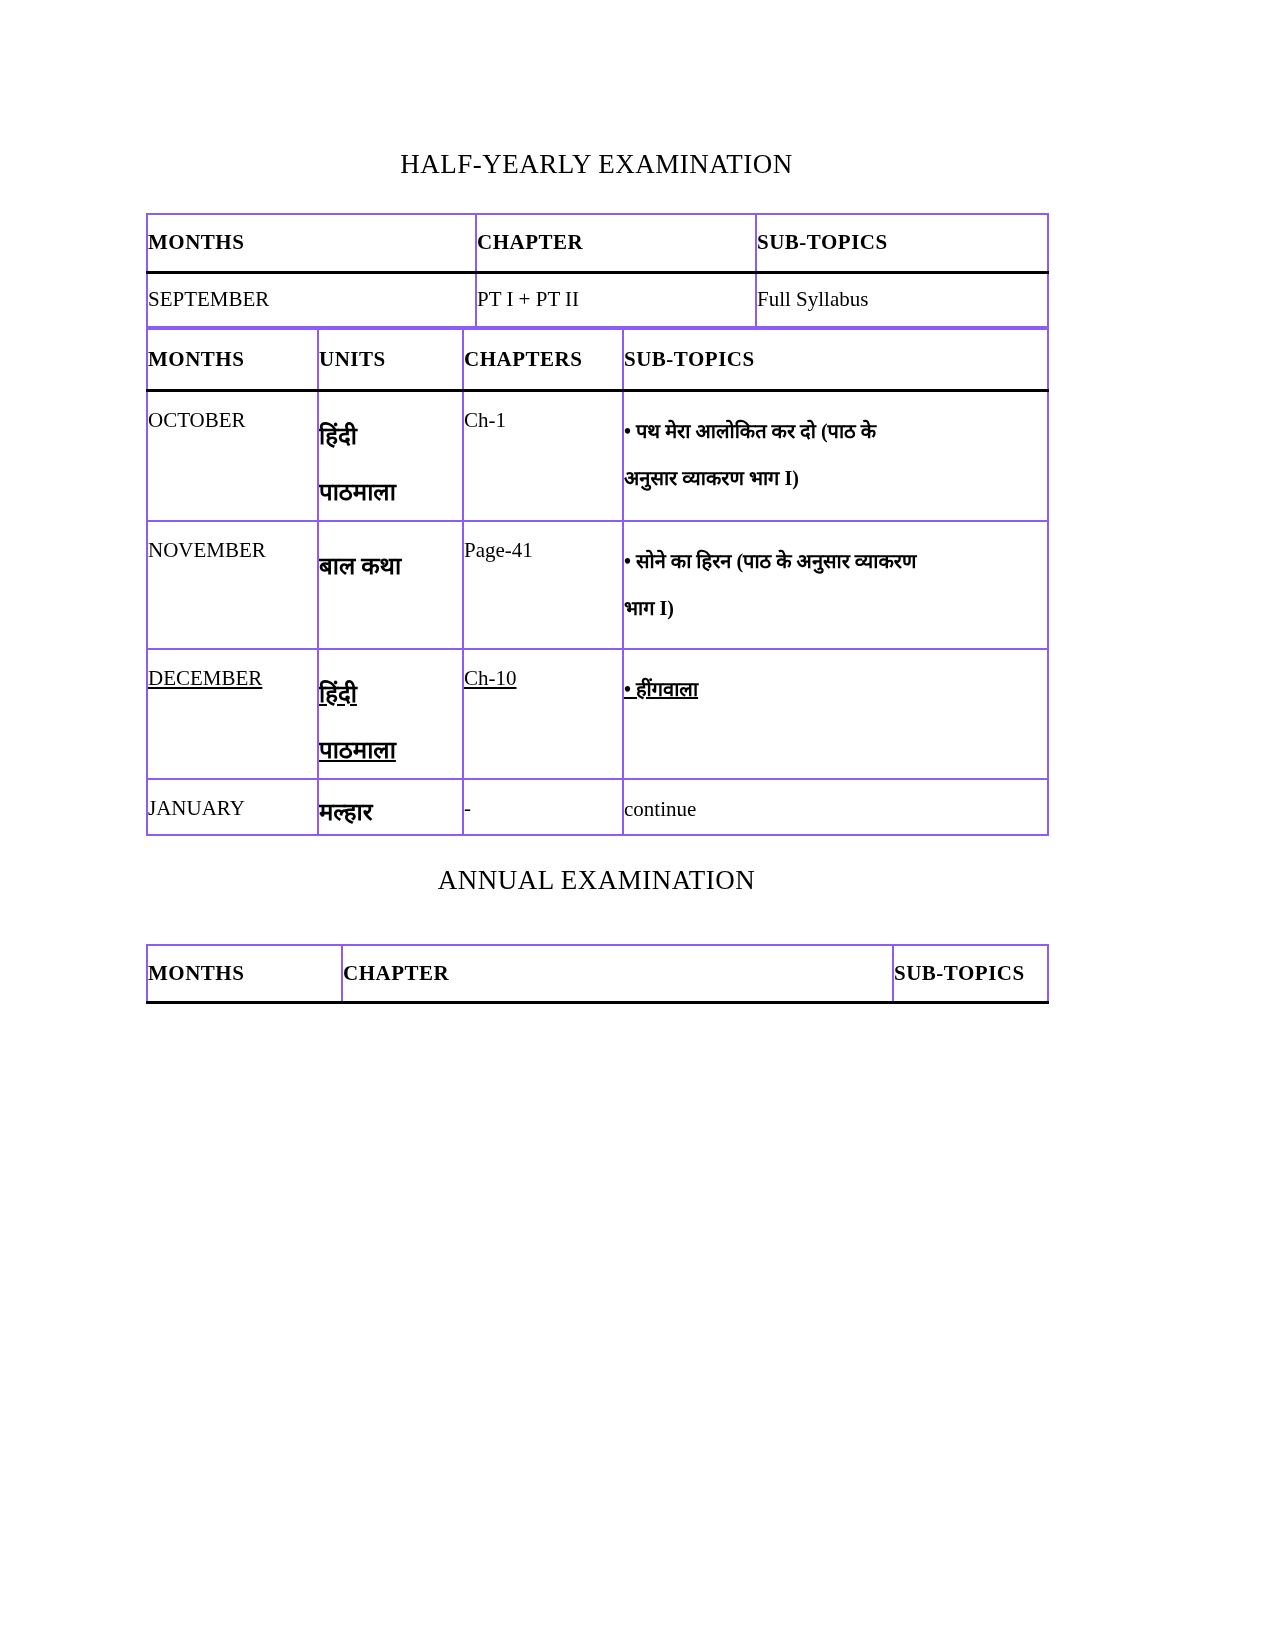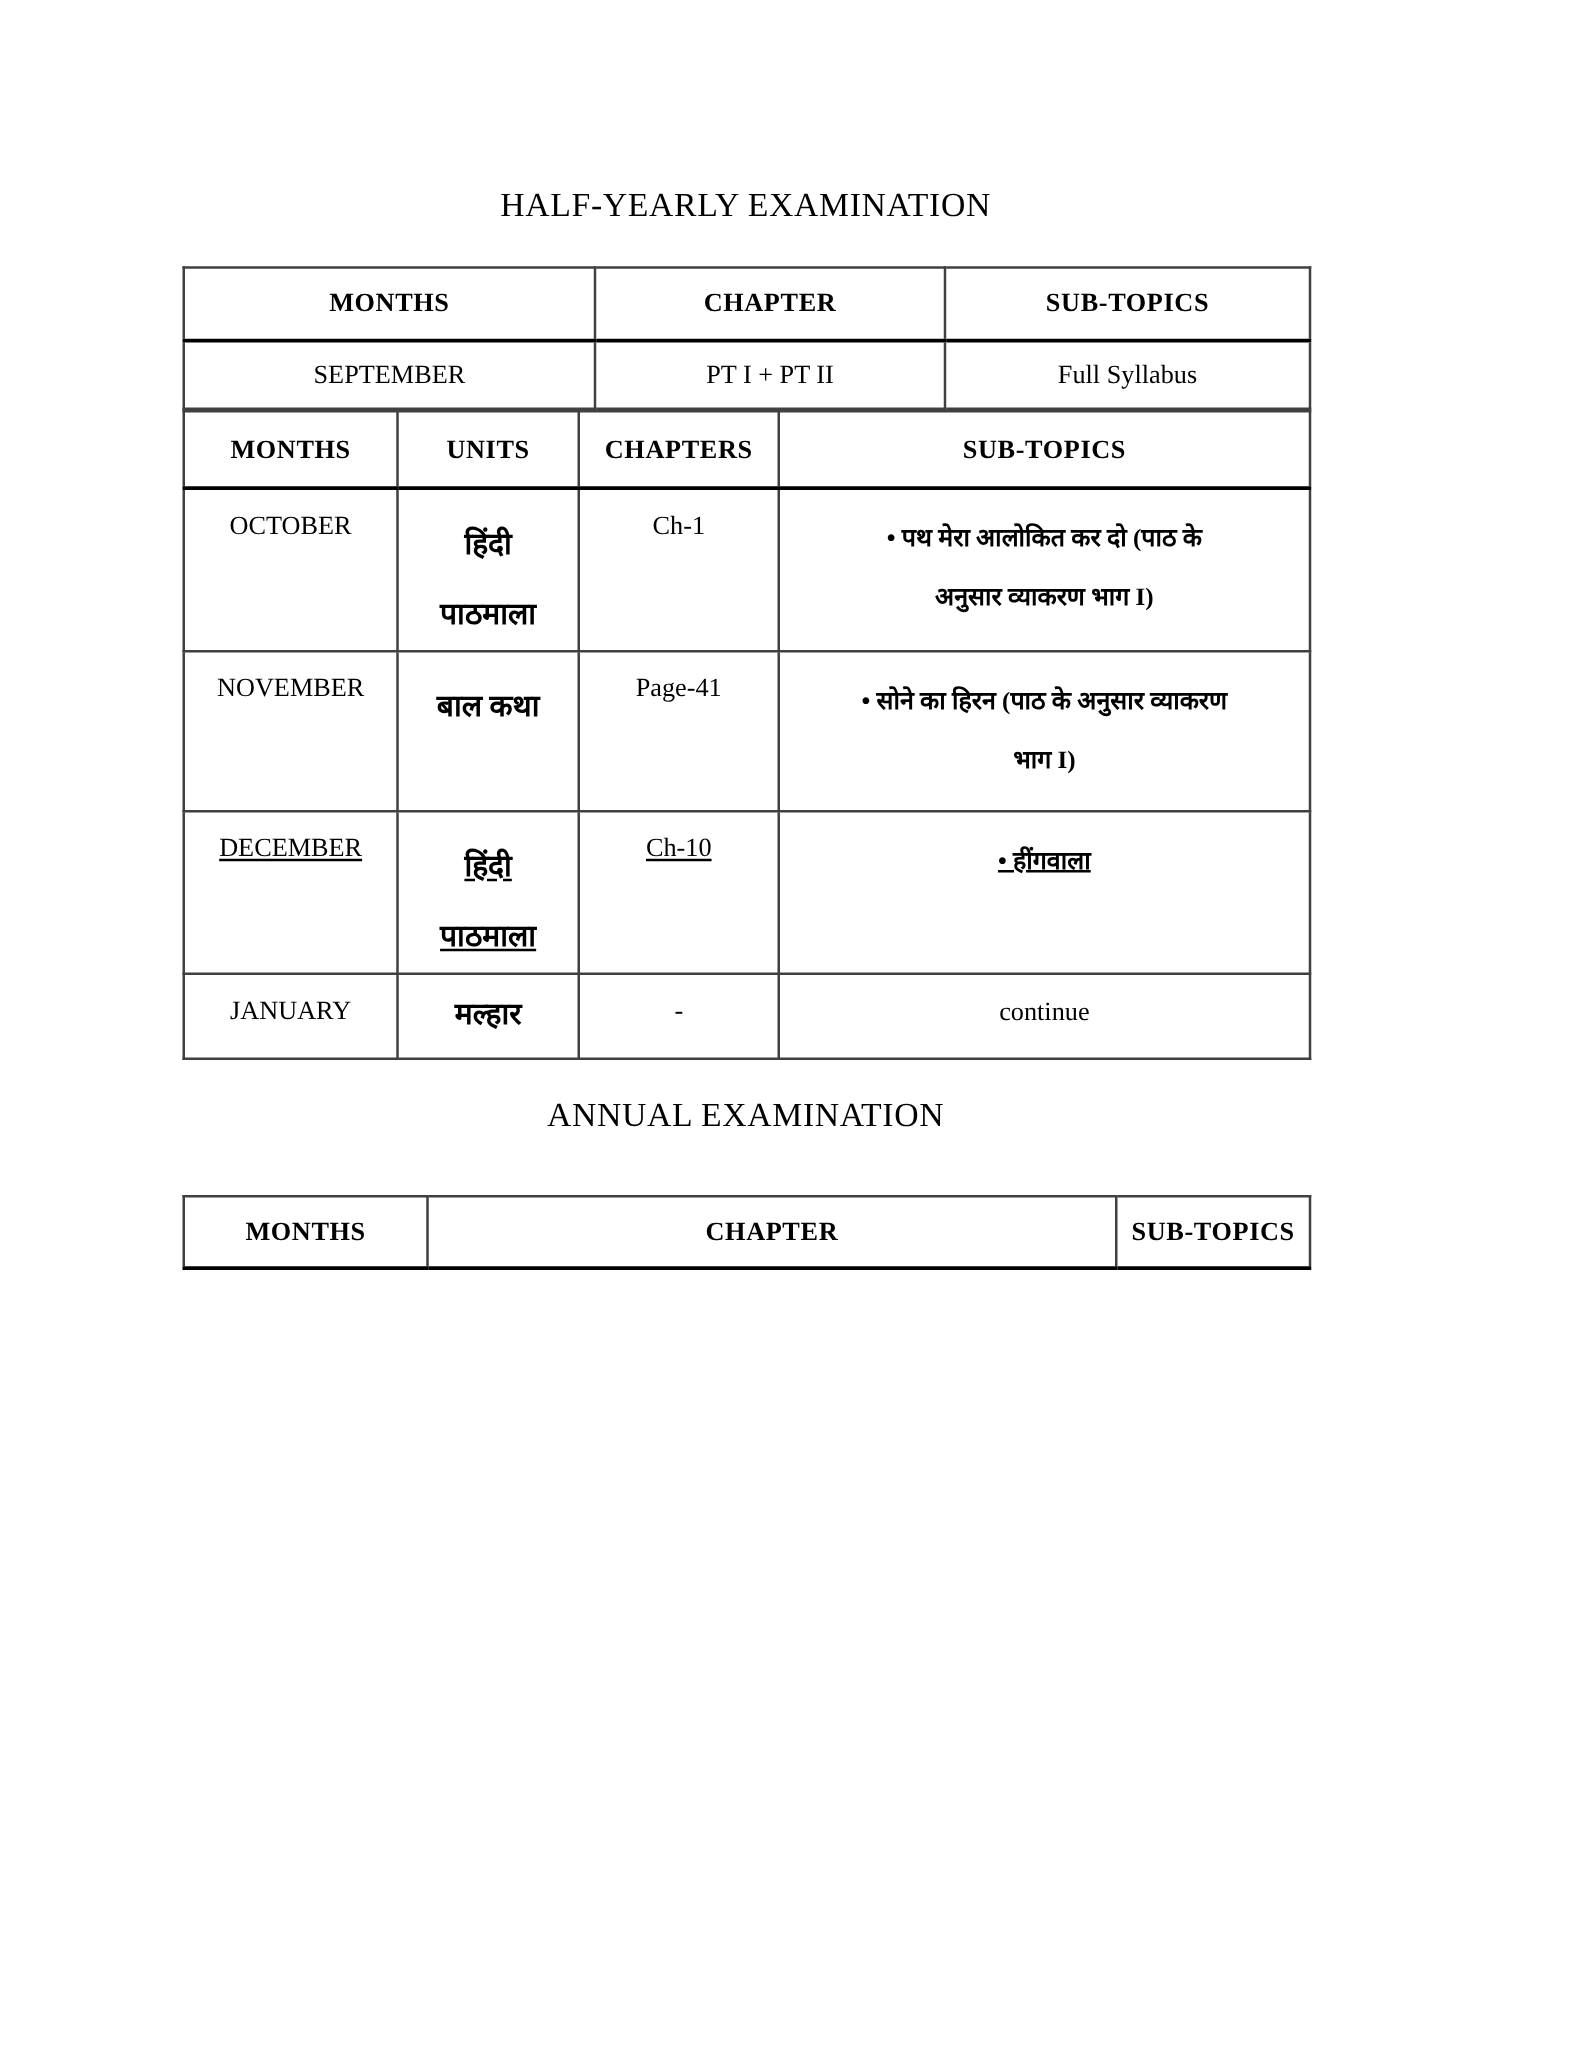--- a/index.html
+++ b/index.html
@@ -32,22 +32,22 @@
   .title-1 { margin-bottom: 35px; }
   .title-2 { margin-top: 34px; margin-bottom: 28px; }
   .title-3 { margin-top: 30px; margin-bottom: 50px; }
 
   table {
     border-collapse: collapse;
     table-layout: fixed;
     width: 901px;
   }
   td, th {
-    border: 2px solid #404040;
-    text-align: center;
+    border: 2px solid #8b5cf6;
+    text-align: left;
     padding: 0;
     overflow: hidden;
   }
   th {
     font-size: 21px;
     font-weight: bold;
     letter-spacing: 0.5px;
     border-bottom: 3px solid #000000;
     vertical-align: middle;
   }
@@ -62,21 +62,21 @@
   
   .t-periodic .hdr-row { height: 61px; }
   .t-periodic td {
     vertical-align: top;
     padding-top: 16px;
     font-size: 21px;
   }
   .row-oct { height: 127px; }
   .row-nov { height: 128px; border-radius: 24px; }
   .row-dec { height: 129px; text-decoration: underline; }
-  .row-jan { height: 68px; }
+  .row-jan { height: 56px; }
 
   .latin { font-size: 21px; }
   .chap  { font-size: 20px; }
   .dev-line {
     font-size: 24px;
     font-weight: bold;
     line-height: 56px;
   }
   .sub-line {
     font-size: 20px;

